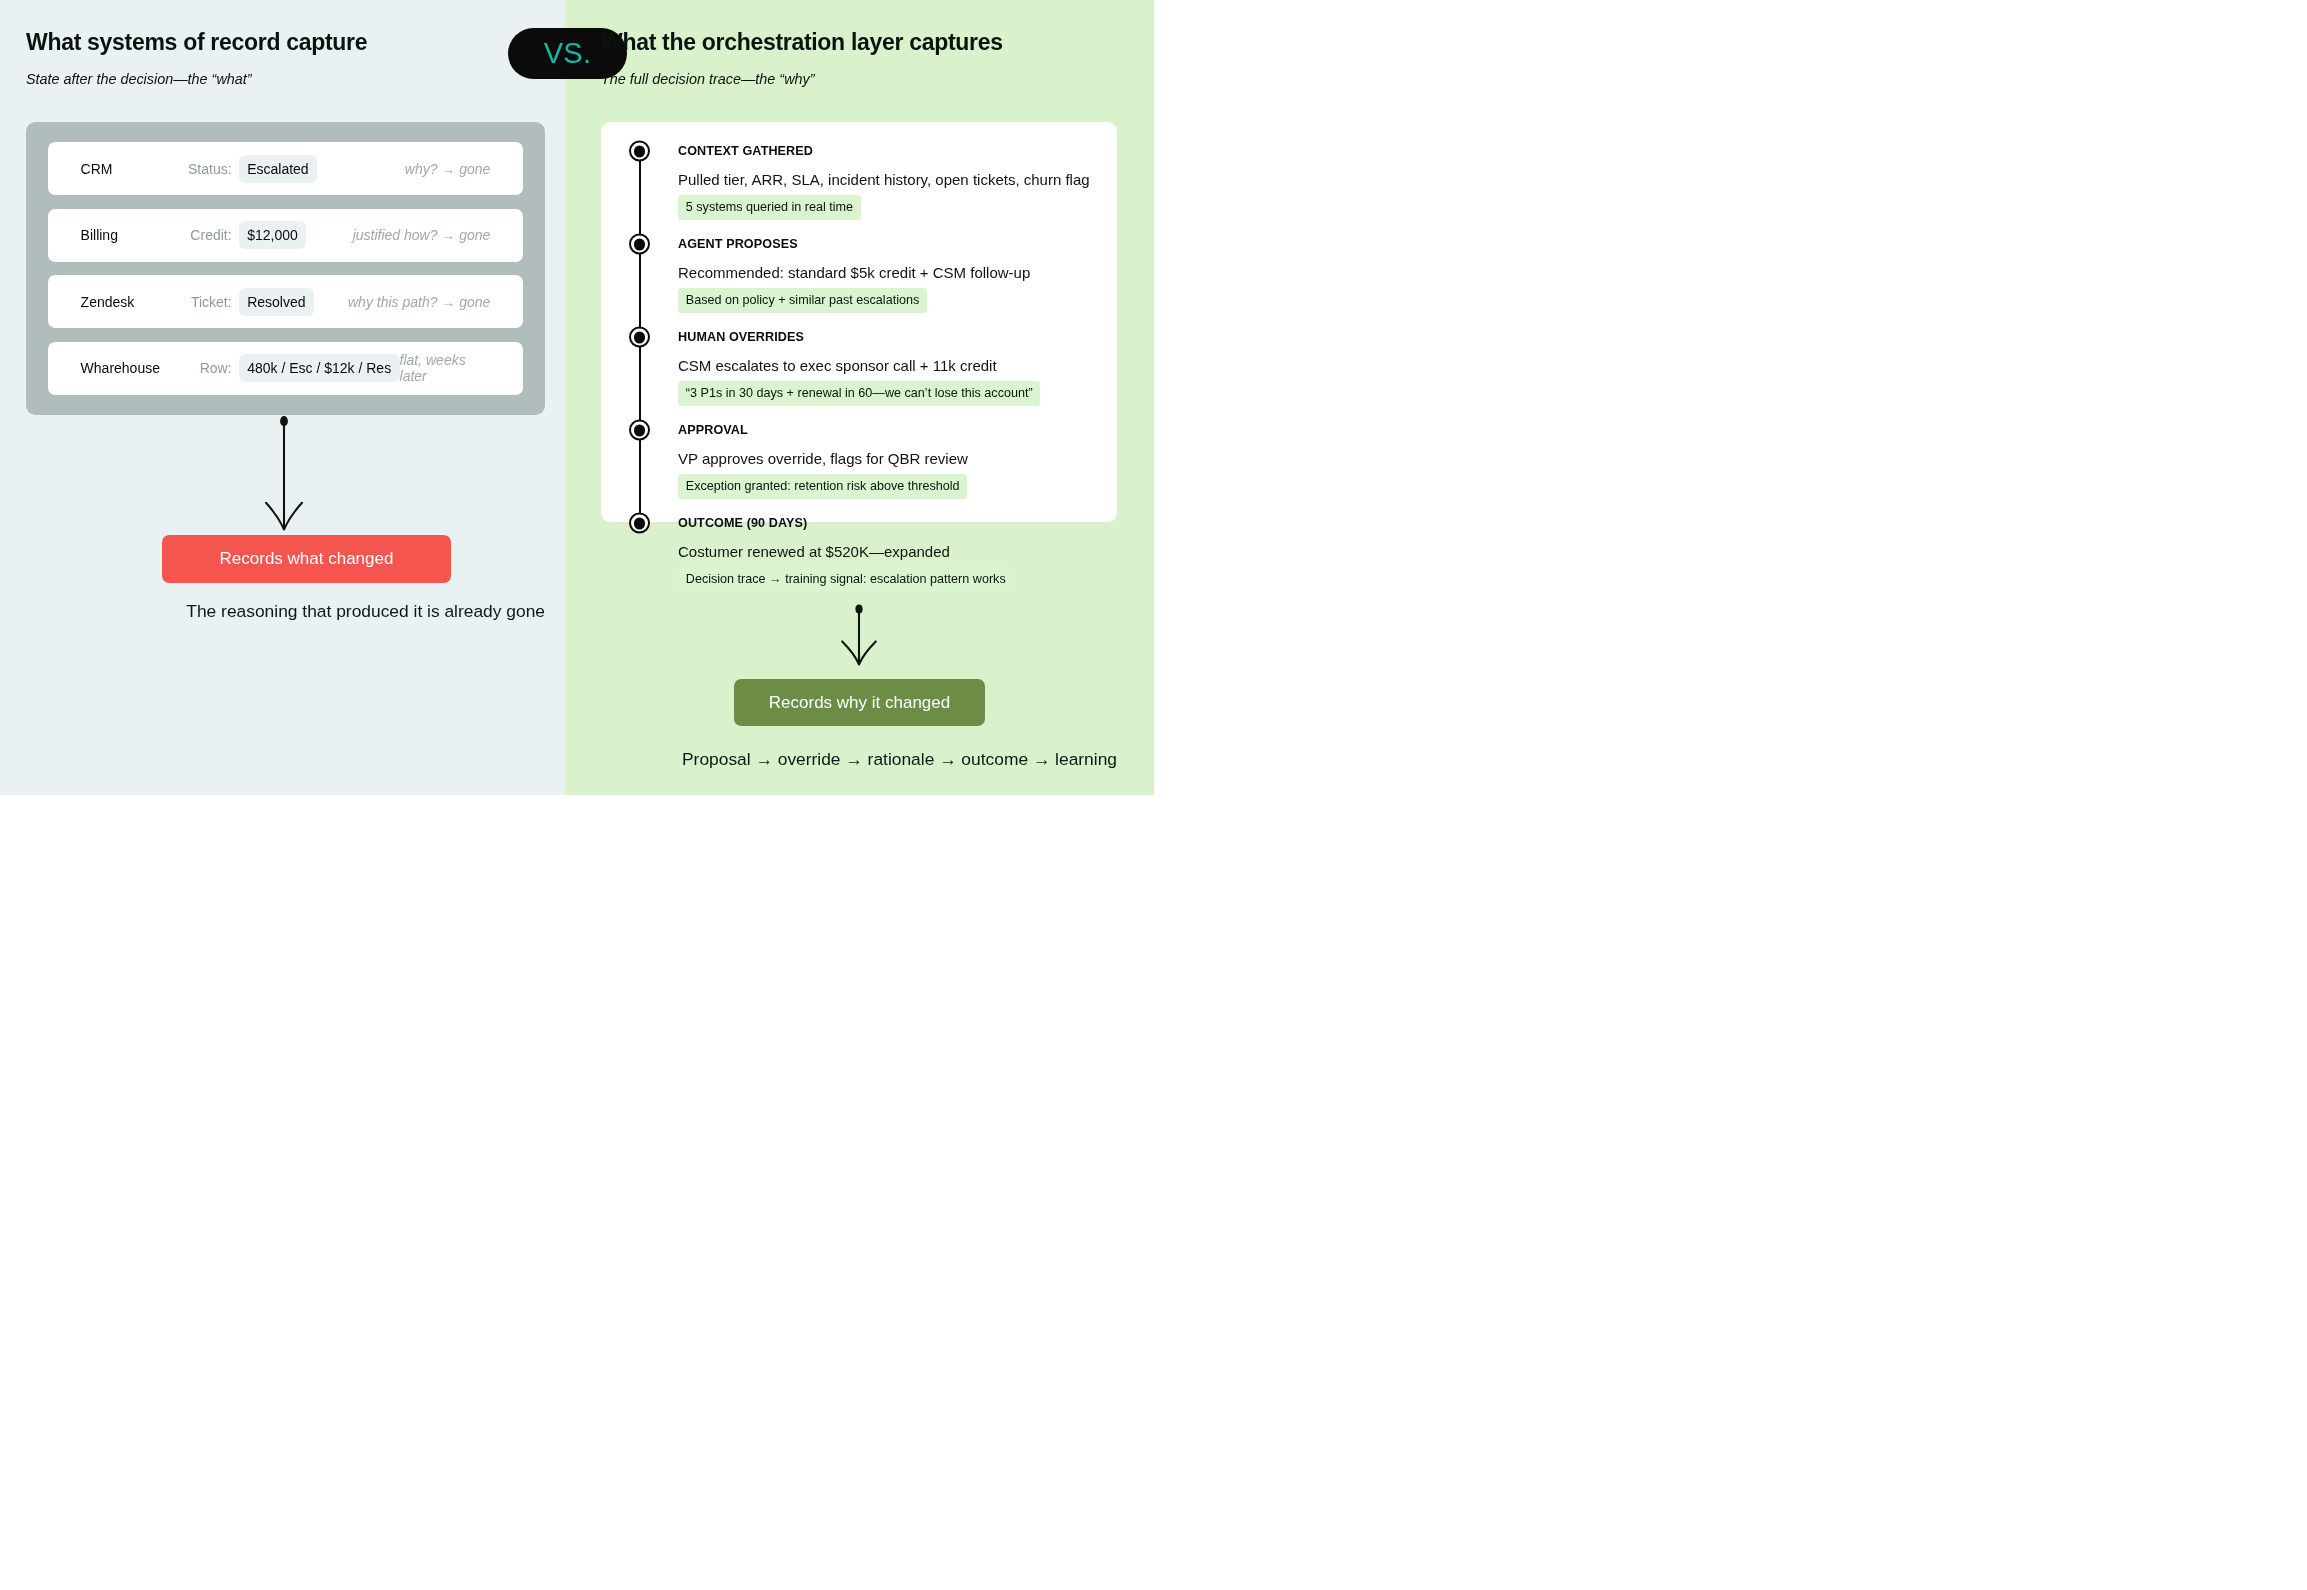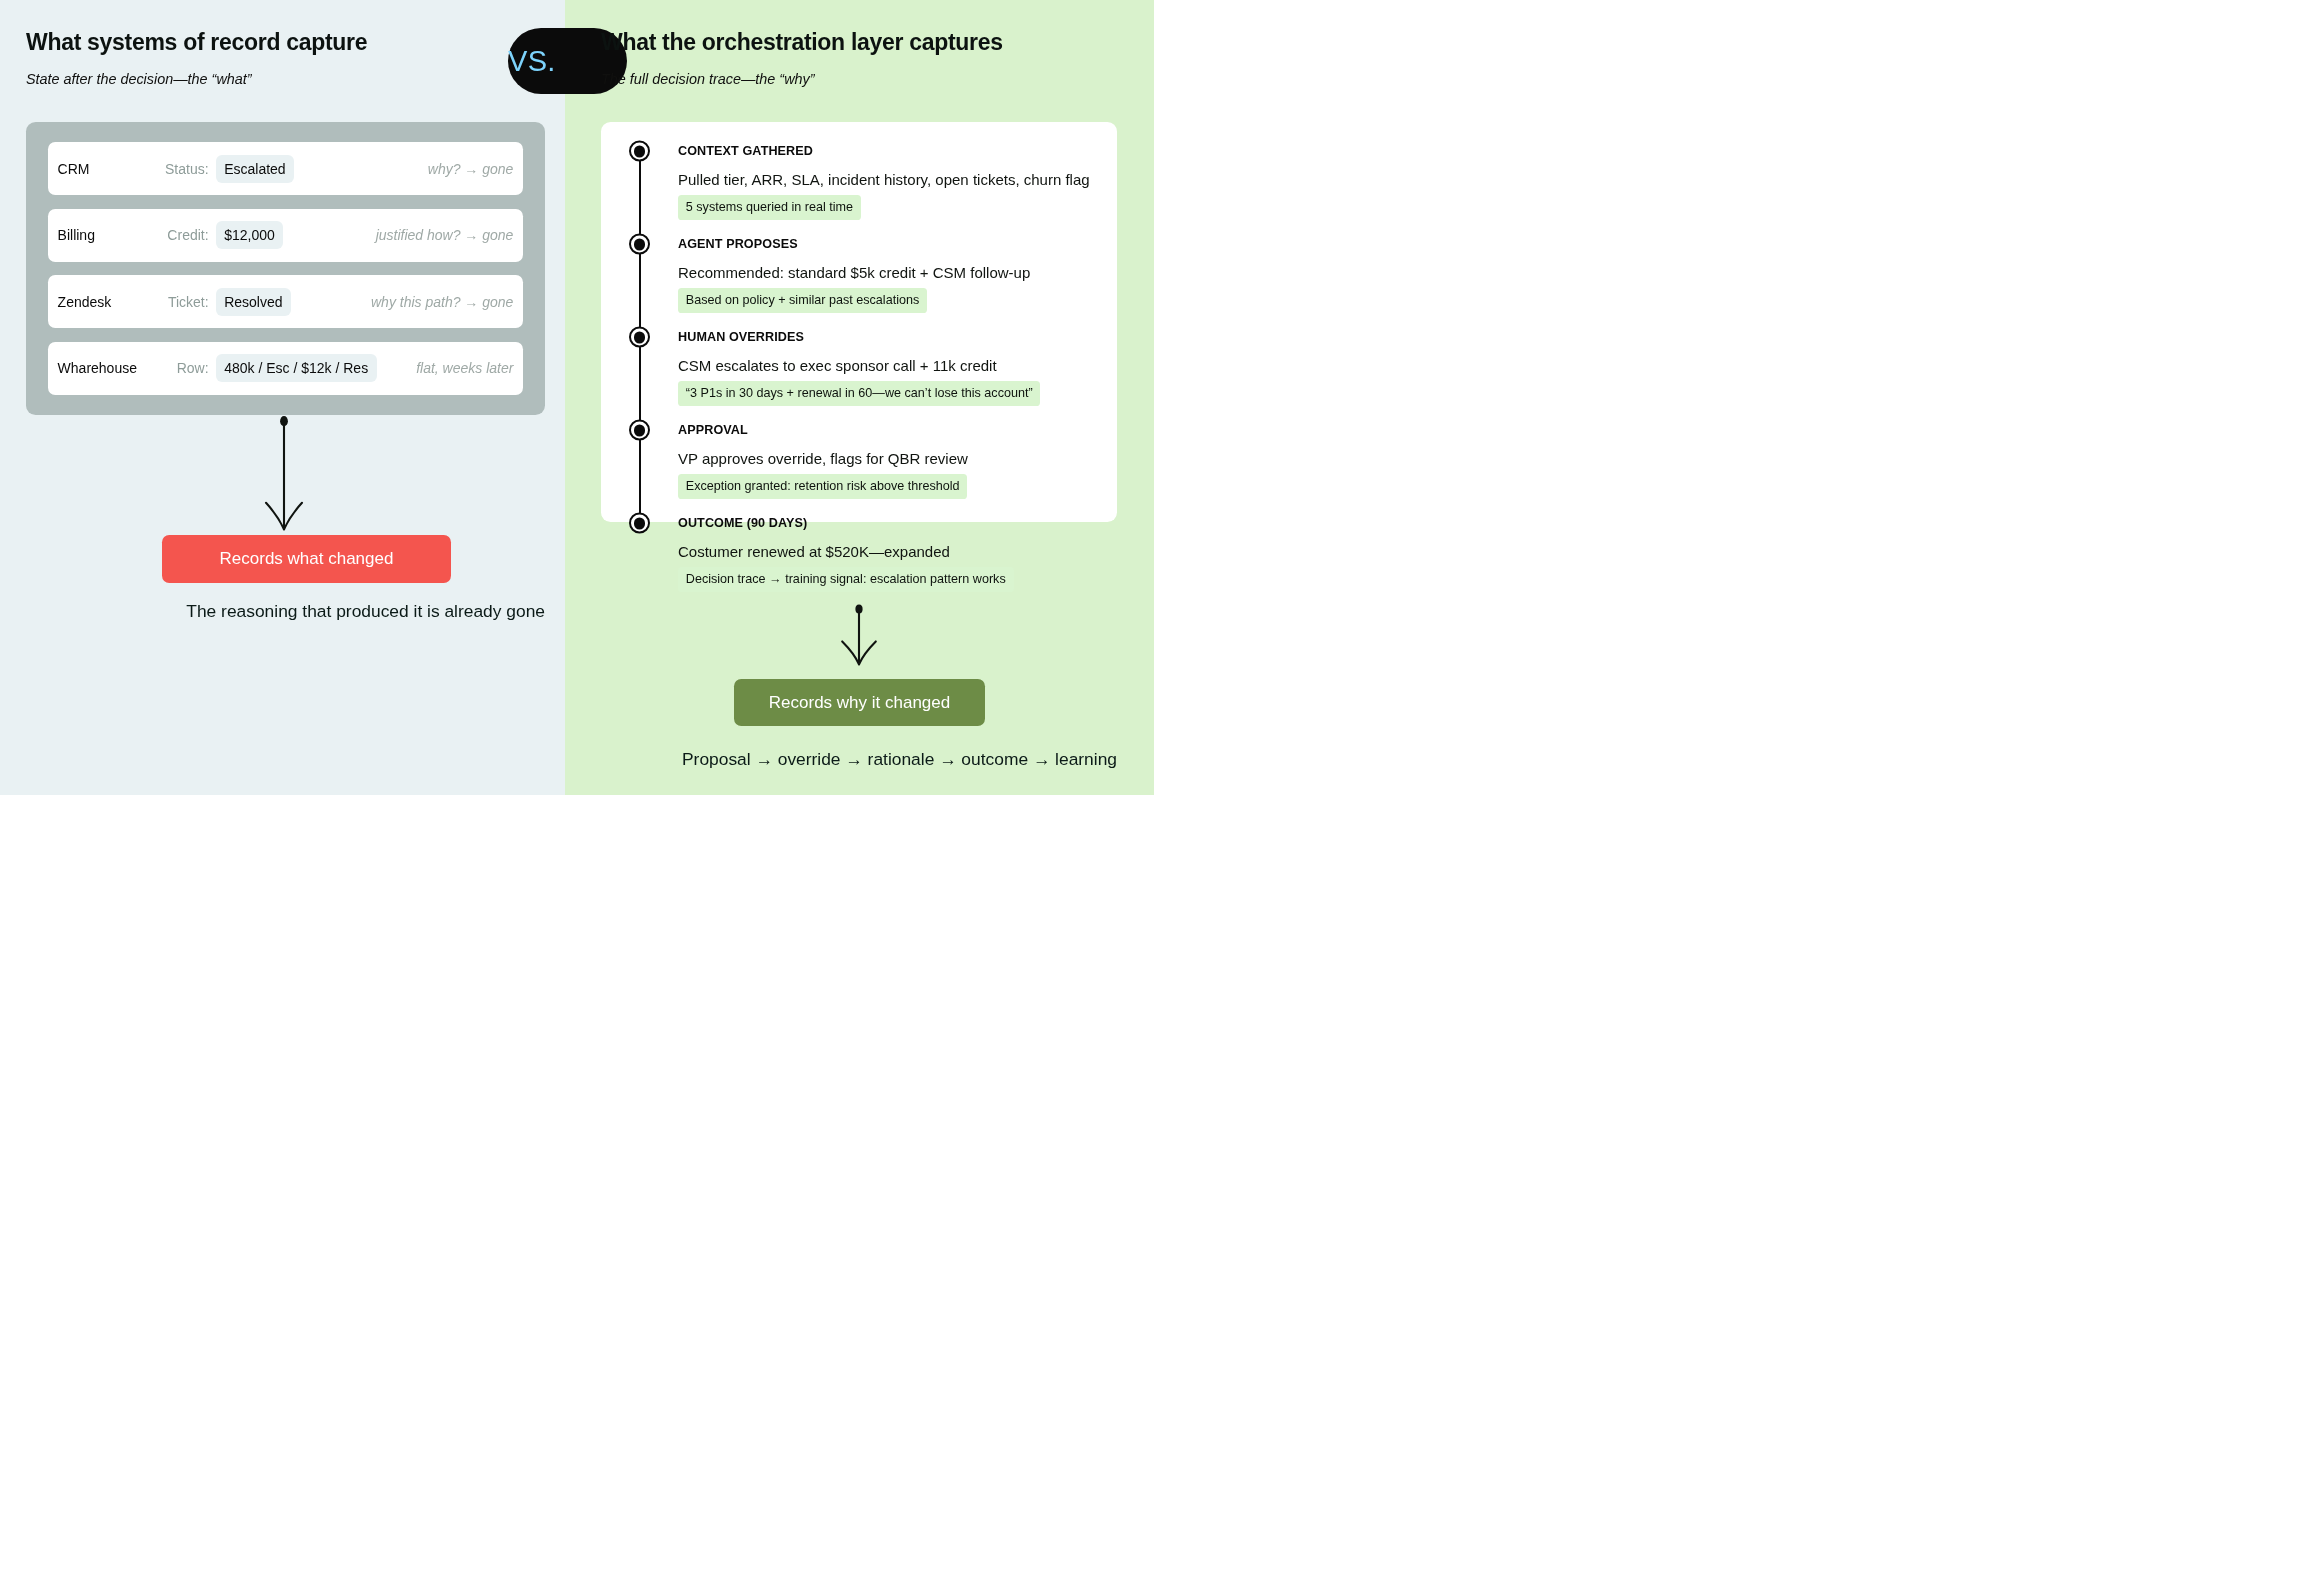--- a/index.html
+++ b/index.html
@@ -13,29 +13,29 @@
   .bg-right{position:absolute;left:565px;top:0;width:589px;height:795px;background:var(--right-bg)}
 
   
   .head{position:absolute;top:29px;text-align:left}
   .head-left{left:26px;width:519px}
   .head-right{left:601px;width:516px}
   .head .title{font-size:23px;font-weight:600;letter-spacing:-0.3px;color:var(--ink)}
   .head .subtitle{margin-top:15px;font-size:14.4px;font-style:italic;font-weight:400;color:#10100f}
 
   
-  .vs-pill{position:absolute;left:508px;top:28px;width:119px;height:66px;border-radius:36px;
-    background:var(--pill-black);color:#7dd3fc;display:flex;align-items:center;
+  .vs-pill{position:absolute;left:508px;top:28px;width:119px;height:51px;border-radius:36px;
+    background:var(--pill-black);color:#14b8a6;display:flex;align-items:center;justify-content:center;
     font-size:29px;font-weight:500;letter-spacing:0.3px}
 
   
   .sor-card{position:absolute;left:26px;top:122px;width:519px;height:293px;border-radius:9.6px;
     background:var(--panel-gray);padding:20.4px 21.6px;display:flex;flex-direction:column;justify-content:space-between}
   .sor-row{height:53px;background:var(--row-white);border-radius:7.2px;display:flex;align-items:center;
-    padding:0 10px;font-size:14px}
+    padding:0 33px;font-size:14px}
   .sor-system{flex:0 0 101px;color:#0b0b0b;font-weight:500}
   .sor-key{flex:0 0 50px;text-align:right;color:var(--muted);margin-right:7.2px}
   .sor-chip{background:var(--chip-bg);border-radius:6px;padding:6px 8.4px;color:#0b0b0b;white-space:nowrap}
   .sor-note{margin-left:auto;font-style:italic;color:var(--note)}
 
   
   .arrow-svg{position:absolute;stroke:#101410;fill:none;stroke-width:3.5;stroke-linecap:round}
   .arrow-left{left:248px;top:415px}
   .arrow-right{left:823px;top:604px}
 

